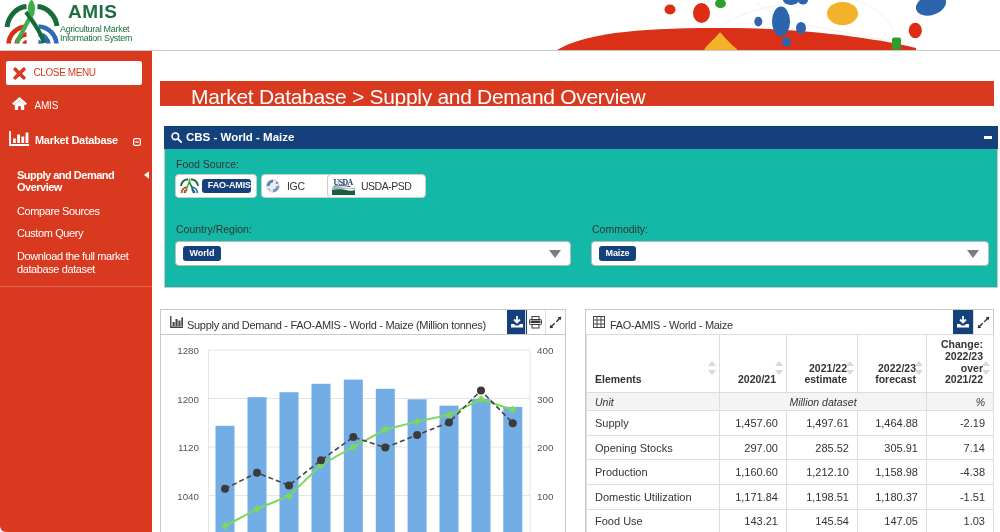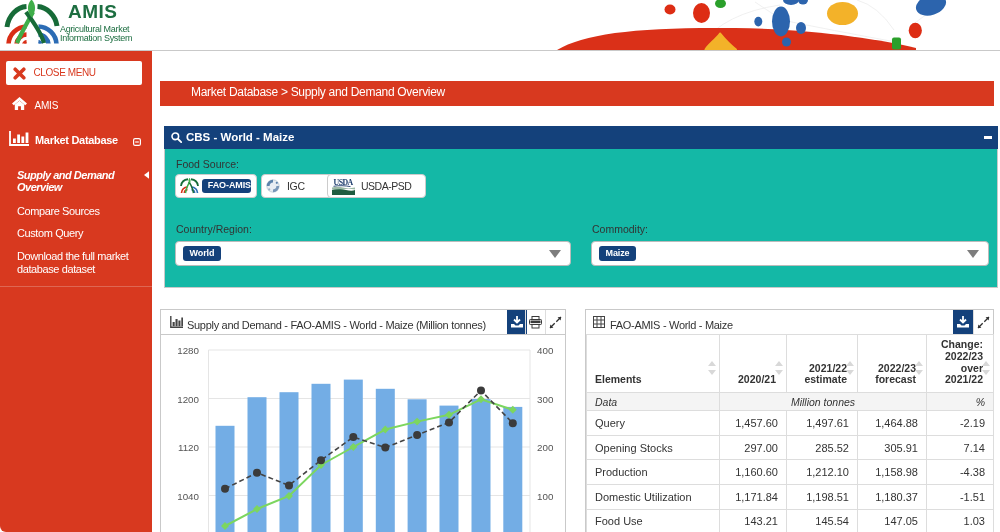--- a/index.html
+++ b/index.html
@@ -8,21 +8,21 @@
   .abs{position:absolute;}
   
   #topbar{position:absolute;left:0;top:0;width:1000px;height:50px;background:#fff;border-bottom:1px solid #c9c9c9;}
   
   #sidebar{position:absolute;left:0;top:51px;width:152px;height:481px;background:#d8391f;}
   #closebtn{position:absolute;left:6px;top:10px;width:136px;height:24px;background:#fff;border-radius:2px;}
   #closebtn span{position:absolute;left:27.5px;top:6px;font-size:10px;color:#d8391f;letter-spacing:-0.4px;}
   .navtxt{color:#fff;}
   
   #banner{position:absolute;left:160px;top:81px;width:834px;height:25px;background:#d8391f;}
-  #banner span{position:absolute;left:31px;top:4px;font-size:12px;color:#fff;font-weight:400;letter-spacing:-0.3px;}
+  #banner span{position:absolute;left:31px;top:4px;font-size:21px;color:#fff;font-weight:400;letter-spacing:-0.3px;}
   
   #fpanel{position:absolute;left:164px;top:126px;width:832px;height:160px;background:#14b8a6;border:1px solid #c9c9c9;}
   #fphead{position:absolute;left:-1px;top:-1px;width:834px;height:23px;background:#14417b;}
   #fphead .t{position:absolute;left:22px;top:5px;font-size:11.5px;font-weight:bold;color:#fff;}
   .minusw{position:absolute;background:#fff;width:8px;height:3px;}
   .lab{font-size:10.5px;color:#333;}
   .srcbtn{position:absolute;height:22px;border:1px solid #ccc;border-radius:4px;background:#fff;}
   .badge{position:absolute;background:#14417b;color:#fff;font-weight:bold;font-size:9px;border-radius:3px;letter-spacing:-0.1px;}
   .dd{position:absolute;height:23px;border:1px solid #bbb;border-radius:4px;background:#fff;}
   .caret{position:absolute;width:0;height:0;border-left:6.7px solid transparent;border-right:6.7px solid transparent;border-top:8px solid #7d7d7d;}
@@ -128,21 +128,21 @@
       <rect x="8.2" y="3.5" width="2.8" height="8.5" fill="#fff"></rect>
       <rect x="12.4" y="5.5" width="2.8" height="6.5" fill="#fff"></rect>
       <rect x="16.6" y="1.5" width="2.8" height="10.5" fill="#fff"></rect>
     </svg>
     <div class="abs navtxt" style="left:35px;top:83px;font-size:11px;font-weight:bold;letter-spacing:-0.3px;">Market Database</div>
     <svg class="abs" style="left:133px;top:86.5px" width="8" height="8" viewBox="0 0 8 8">
       <rect x="0.6" y="0.6" width="6.8" height="6.8" rx="1.5" fill="none" stroke="#fff" stroke-width="1.2"></rect>
       <rect x="2.2" y="3.4" width="3.6" height="1.2" fill="#fff"></rect>
     </svg>
 
-    <div class="abs navtxt" style="left:17px;top:117.5px;font-size:11px;font-weight:bold;line-height:12.8px;letter-spacing:-0.5px;font-style:italic;">Supply and Demand<br>Overview</div>
+    <div class="abs navtxt" style="left:17px;top:117.5px;font-size:11px;font-weight:bold;line-height:12.8px;letter-spacing:-0.5px;">Supply and Demand<br>Overview</div>
     <svg class="abs" style="left:143.5px;top:119.5px" width="5.5" height="8" viewBox="0 0 5.5 8">
       <path d="M5.5,0 L5.5,8 L0,4 Z" fill="#fff"></path>
     </svg>
     <div class="abs navtxt" style="left:17px;top:154px;font-size:11px;letter-spacing:-0.4px;">Compare Sources</div>
     <div class="abs navtxt" style="left:17px;top:175.5px;font-size:11px;letter-spacing:-0.4px;">Custom Query</div>
     <div class="abs navtxt" style="left:17px;top:199px;font-size:11px;line-height:13px;letter-spacing:-0.4px;">Download the full market<br>database dataset</div>
     <div class="abs" style="left:0;top:235px;width:152px;border-top:1px solid #de6753;"></div>
   </div>
 
   <div id="banner">
@@ -336,26 +336,26 @@
           <tr>
             <th class="h"><span class="sort"></span>Elements</th>
             <th class="h r"><span class="sort"></span>2020/21</th>
             <th class="h r"><span class="sort"></span>2021/22<br>estimate</th>
             <th class="h r"><span class="sort"></span>2022/23<br>forecast</th>
             <th class="h r"><span class="sort"></span>Change:<br>2022/23<br>over<br>2021/22</th>
           </tr>
         </thead>
         <tbody>
           <tr class="unit">
-              <td>Data</td>
-              <td colspan="3" style="text-align:center;">Million tonnes</td>
+              <td>Unit</td>
+              <td colspan="3" style="text-align:center;">Million dataset</td>
               <td class="r">%</td>
             </tr>
           <tr>
-              <td>Query</td>
+              <td>Supply</td>
               <td class="r">1,457.60</td>
               <td class="r">1,497.61</td>
               <td class="r">1,464.88</td>
               <td class="r">-2.19</td>
             </tr>
           <tr>
               <td>Opening Stocks</td>
               <td class="r">297.00</td>
               <td class="r">285.52</td>
               <td class="r">305.91</td>

